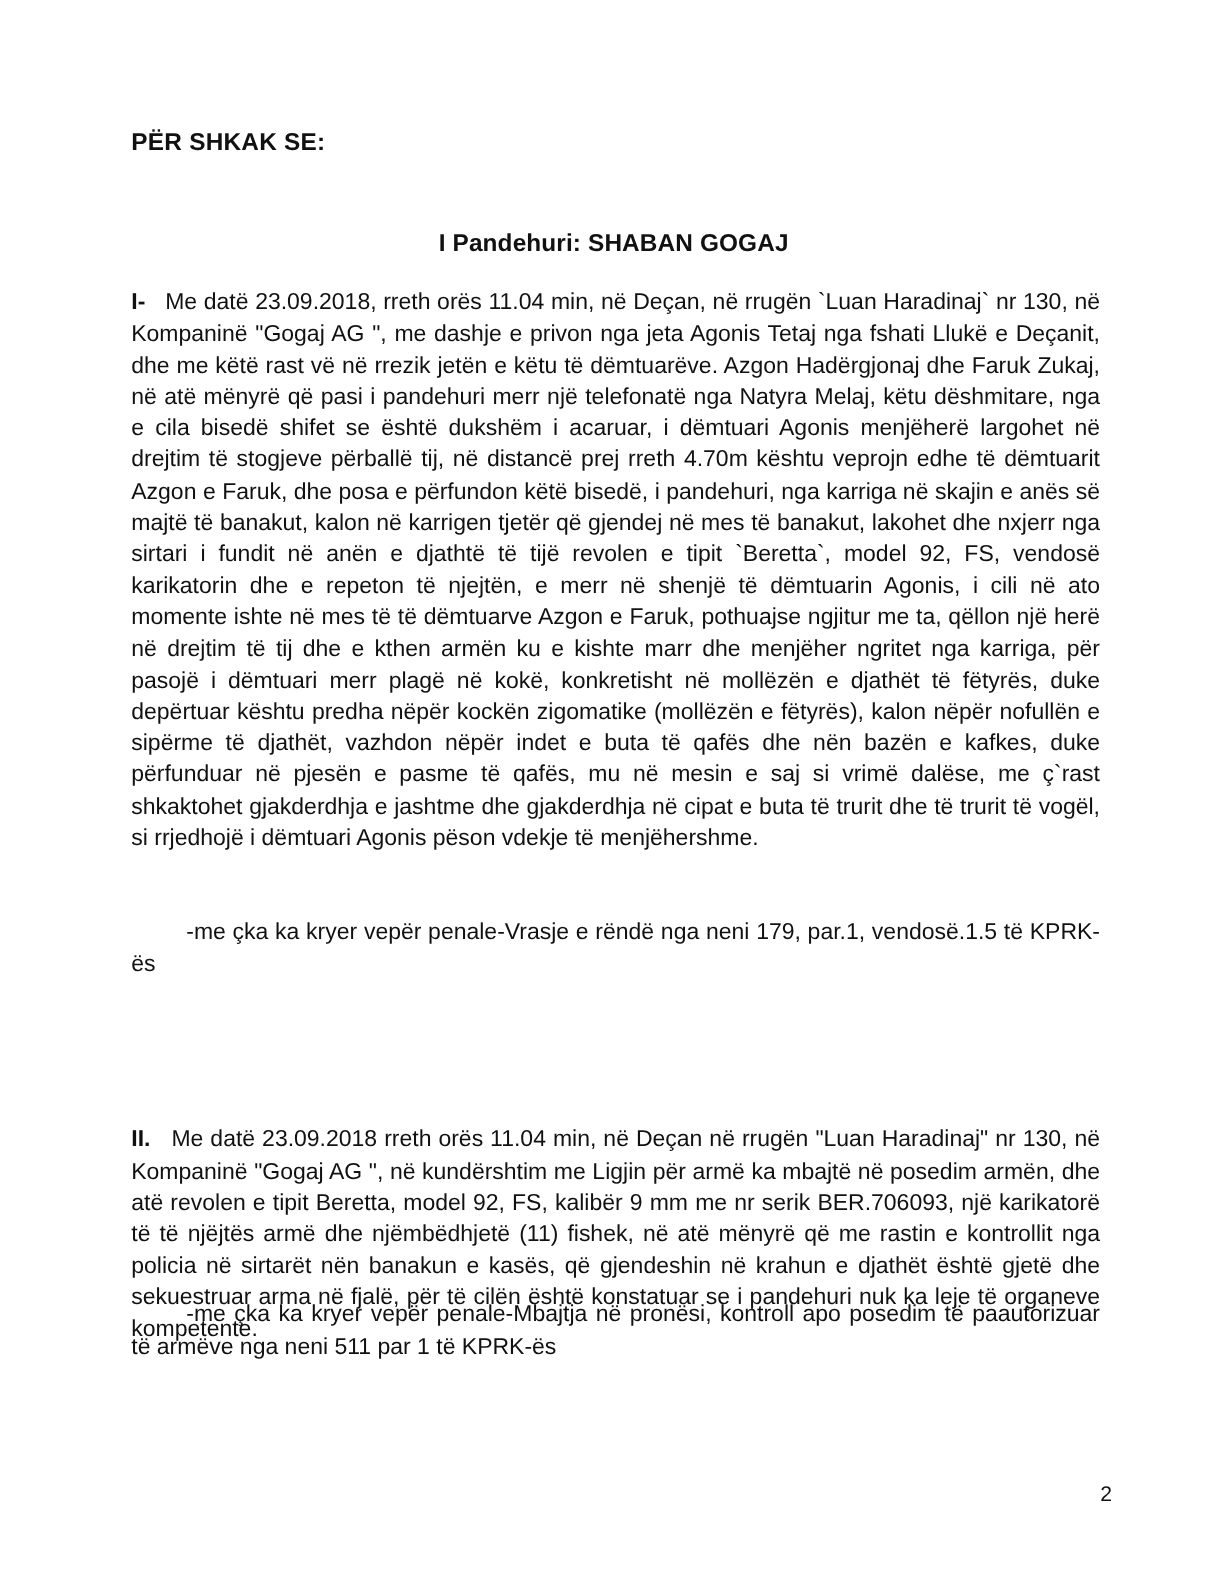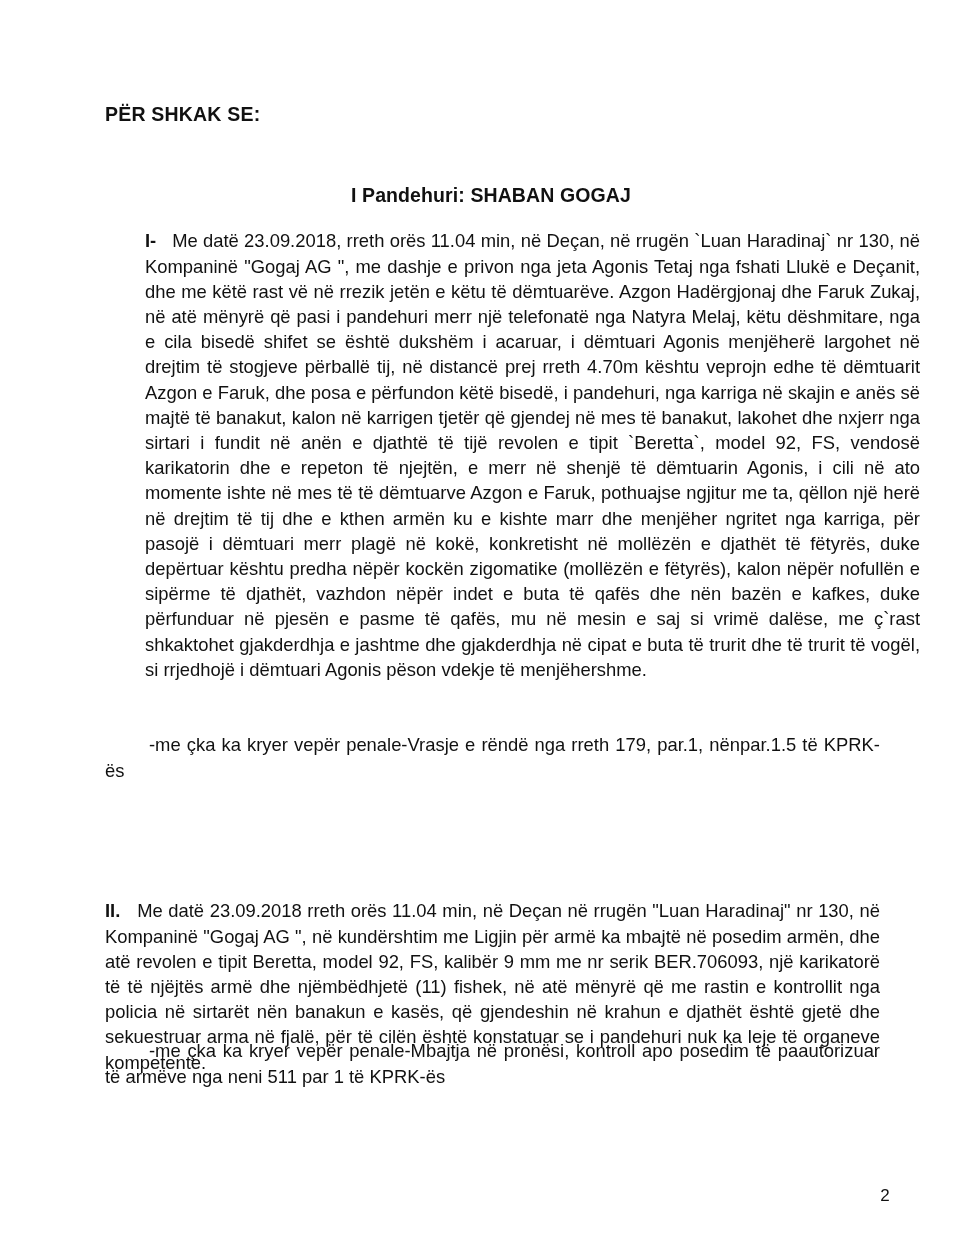--- a/index.html
+++ b/index.html
@@ -58,21 +58,21 @@
     text-justify: inter-word;
     hyphens: none;
   }
   .para .lead {
     font-weight: bold;
   }
   .para-indent {
     text-indent: 44px;
   }
 
-  #para-count-one  { top: 210px; margin-left: 40px; }
+  #para-count-one  { top: 210px; }
   #para-charge-one { top: 714px; }
   #para-count-two  { top: 880px; }
   #para-charge-two { top: 1020px; }
 
   .page-number {
     position: absolute;
     left: 0;
     top: 0;
     width: 980px;
     text-align: center;
@@ -87,21 +87,21 @@
   <div class="content">
 
     <div class="heading-cause">PËR SHKAK SE:</div>
 
     <div class="heading-defendant">I Pandehuri: SHABAN GOGAJ</div>
 
     <p class="para" id="para-count-one">
       <span class="lead">I-</span>&nbsp;&nbsp;&nbsp;<span>Me datë 23.09.2018,  rreth orës 11.04  min, në  Deçan,  në rrugën `Luan Haradinaj` nr 130, në  Kompaninë "Gogaj AG ",  me dashje e privon nga jeta Agonis Tetaj nga fshati Llukë e Deçanit, dhe me këtë rast vë në rrezik jetën e këtu të dëmtuarëve. Azgon Hadërgjonaj dhe Faruk Zukaj,  në atë mënyrë  që pasi i pandehuri merr një telefonatë nga Natyra Melaj, këtu dëshmitare, nga e cila bisedë shifet se është dukshëm i acaruar, i dëmtuari Agonis menjëherë largohet në drejtim të stogjeve përballë tij, në distancë prej rreth 4.70m kështu veprojn edhe të dëmtuarit Azgon e Faruk,  dhe posa e përfundon këtë bisedë, i pandehuri,  nga karriga në skajin e anës së majtë të banakut, kalon në karrigen tjetër që gjendej në mes të banakut, lakohet dhe nxjerr nga sirtari i fundit në anën e djathtë  të tijë  revolen e tipit `Beretta`, model 92, FS, vendosë karikatorin dhe e repeton të njejtën, e merr në shenjë të dëmtuarin Agonis, i cili në ato momente ishte në mes të të dëmtuarve Azgon e Faruk, pothuajse ngjitur me ta, qëllon një herë në drejtim të tij dhe e kthen armën ku e kishte marr dhe menjëher ngritet nga karriga, për pasojë i dëmtuari merr plagë në kokë, konkretisht në mollëzën e djathët të fëtyrës, duke depërtuar kështu predha nëpër kockën zigomatike (mollëzën e fëtyrës), kalon nëpër nofullën e sipërme të djathët, vazhdon nëpër indet e buta të qafës dhe nën bazën e kafkes, duke përfunduar në pjesën e pasme të qafës, mu në mesin e saj si vrimë dalëse, me ç`rast shkaktohet gjakderdhja e jashtme dhe gjakderdhja në cipat e buta të trurit dhe të trurit të vogël, si rrjedhojë i dëmtuari Agonis pëson vdekje të menjëhershme.</span>
     </p>
 
-    <p class="para para-indent" id="para-charge-one">-me çka ka kryer vepër penale-Vrasje e  rëndë nga rreth 179, par.1, nënpar.1.5  të KPRK-ës</p>
+    <p class="para para-indent" id="para-charge-one">-me çka ka kryer vepër penale-Vrasje e  rëndë nga neni 179, par.1, vendosë.1.5  të KPRK-ës</p>
 
     <p class="para" id="para-count-two">
       <span class="lead">II.</span>&nbsp;&nbsp;&nbsp;<span>Me datë 23.09.2018  rreth orës 11.04  min, në  Deçan   në rrugën  "Luan Haradinaj" nr 130,  në Kompaninë "Gogaj AG ", në kundërshtim me Ligjin për armë ka mbajtë në posedim armën, dhe atë  revolen  e  tipit  Beretta, model 92, FS,  kalibër 9 mm me nr serik BER.706093, një karikatorë të të njëjtës armë dhe  njëmbëdhjetë (11) fishek, në atë mënyrë që me rastin e kontrollit nga policia në sirtarët nën banakun e kasës, që gjendeshin në krahun e djathët është gjetë dhe sekuestruar arma në fjalë, për të cilën është konstatuar se i pandehuri nuk ka leje të organeve kompetente.</span>
     </p>
 
     <p class="para para-indent" id="para-charge-two">-me çka ka kryer vepër penale-Mbajtja në pronësi, kontroll apo posedim  të paautorizuar  të armëve  nga neni 511  par 1 të KPRK-ës</p>
 
   </div>
 
   <div class="page-number" id="page-number">2</div>

